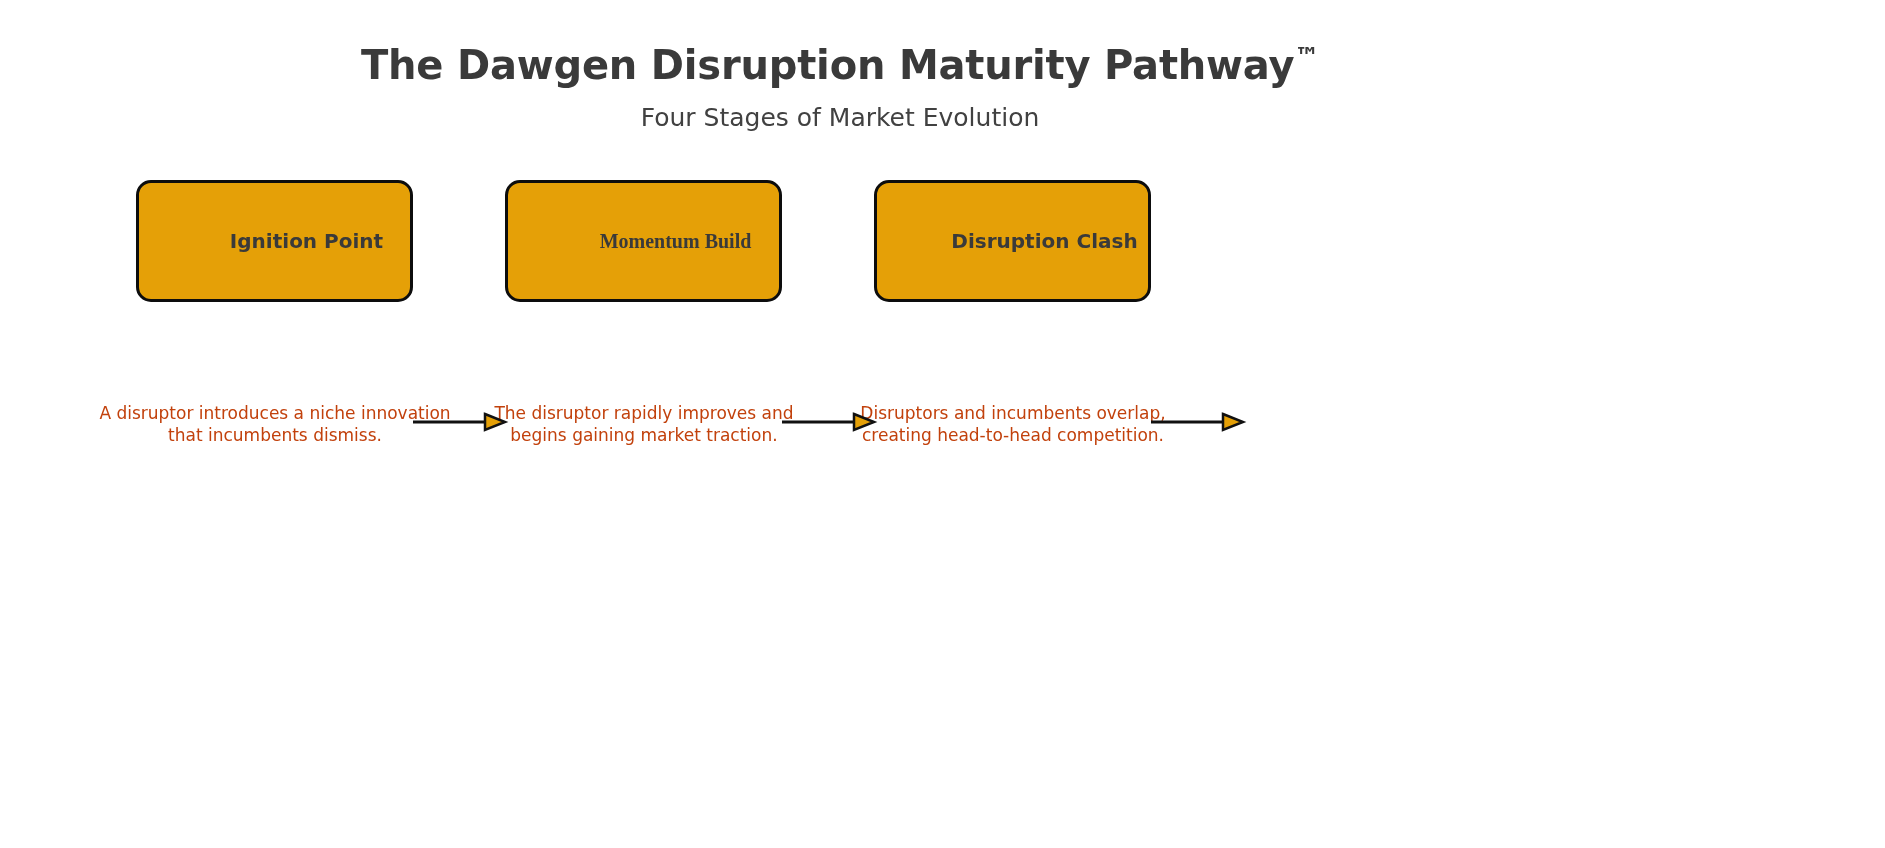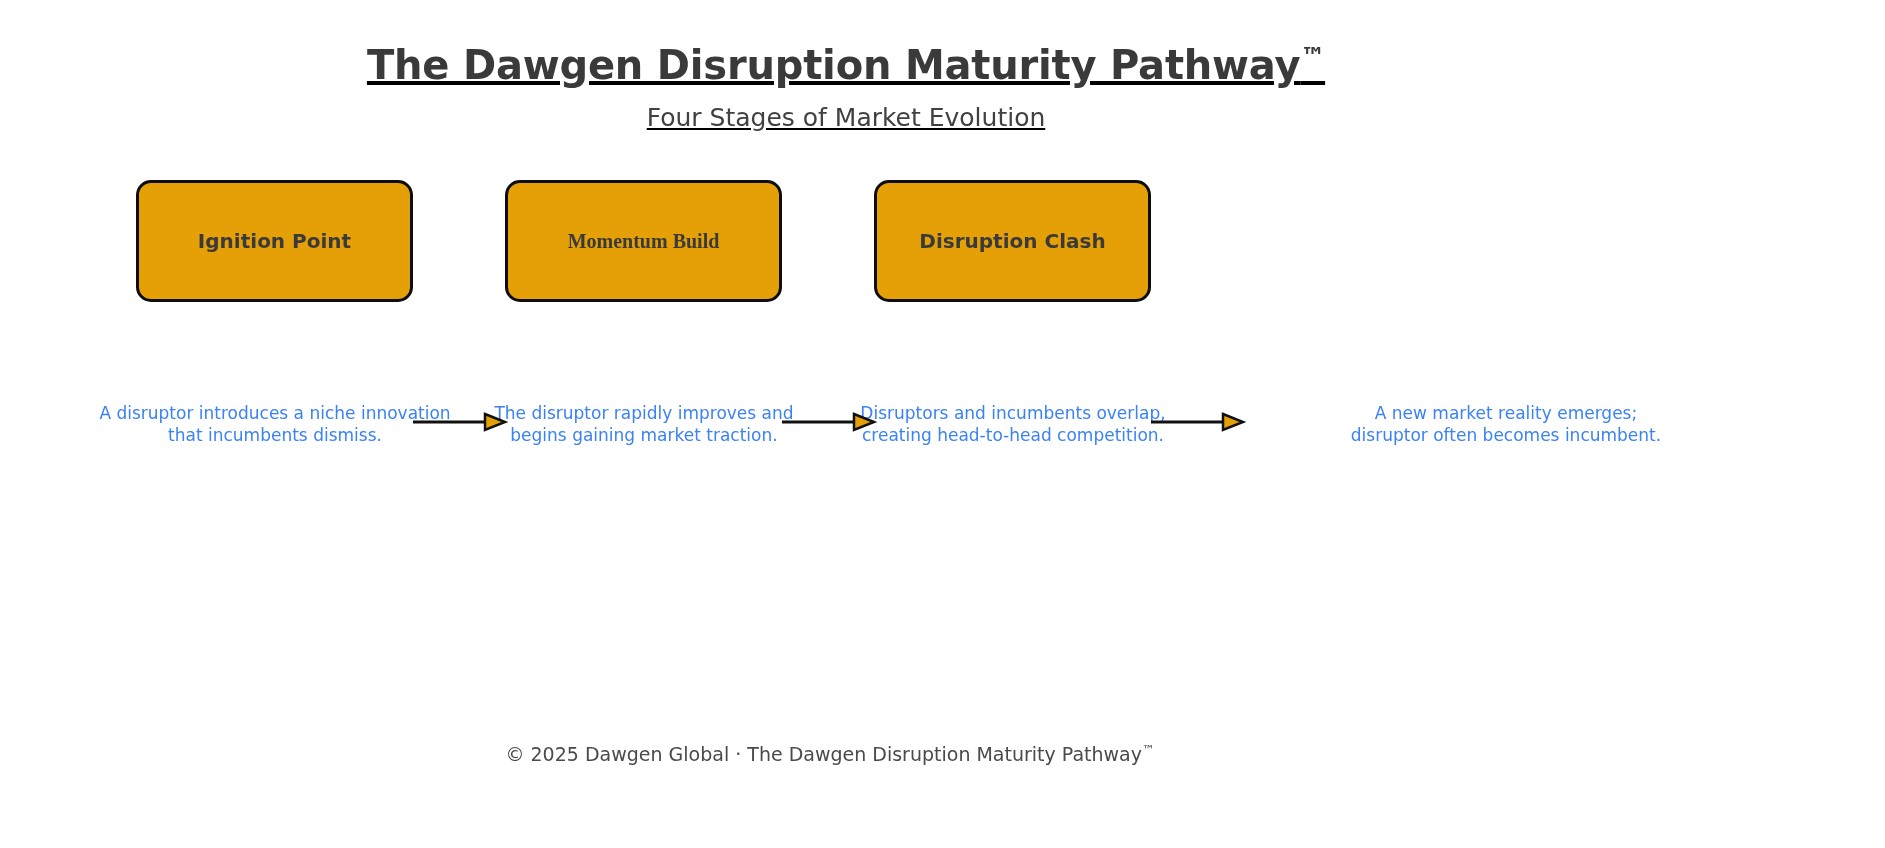--- a/index.html
+++ b/index.html
@@ -22,25 +22,24 @@
     left: 0; top: 0;
     width: 1885px;
     height: 848px;
     background: #ffffff;
     overflow: hidden;
   }
 
   
   .header {
     position: absolute;
-    left: 16px;
+    left: 10px;
     top: 44px;
     width: 1660px;
     text-align: center;
-    text-decoration: underline;
   }
   .title {
     font-size: 40px;
     font-weight: 700;
     color: #3a3a3a;
     letter-spacing: -0.2px;
     line-height: 1.08;
     margin: 0;
     white-space: nowrap;
   }
@@ -104,20 +103,21 @@
     width: 277px;
     height: 122px;
     display: flex;
     align-items: center;
     justify-content: center;
     font-size: 20px;
     font-weight: 700;
     color: #3a3a3a;
     white-space: nowrap;
     z-index: 3;
+    padding-left: 32px;
   }
 
   
   .arrow {
     position: absolute;
     top: 232px;
     height: 20px;
     width: 96px;
     z-index: 1;
   }
@@ -134,21 +134,21 @@
     width: 1885px;
     height: 60px;
   }
   .caption {
     position: absolute;
     top: 0;
     width: 460px;
     text-align: center;
     font-size: 17px;
     line-height: 1.32;
-    color: #3b82f6;
+    color: #c2410c;
     white-space: pre-line;
   }
   .caption-0 { left: 45px; }
   .caption-1 { left: 414px; }
   .caption-2 { left: 783px; }
   .caption-3 { left: 1226px; width: 560px; }
 
   
   .footer {
     position: absolute;
@@ -215,19 +215,16 @@
     </div>
   </div>
 
   <div class="captions">
     <div class="caption caption-0">A disruptor introduces a niche innovation
 that incumbents dismiss.</div>
     <div class="caption caption-1">The disruptor rapidly improves and
 begins gaining market traction.</div>
     <div class="caption caption-2">Disruptors and incumbents overlap,
 creating head-to-head competition.</div>
-    <div class="caption caption-3">A new market reality emerges;
-disruptor often becomes incumbent.</div>
   </div>
 
-  <div class="footer"><span>© 2025 Dawgen Global · The Dawgen Disruption Maturity Pathway</span><span class="tm">™</span></div>
 
 </div>
 
 </body></html>

